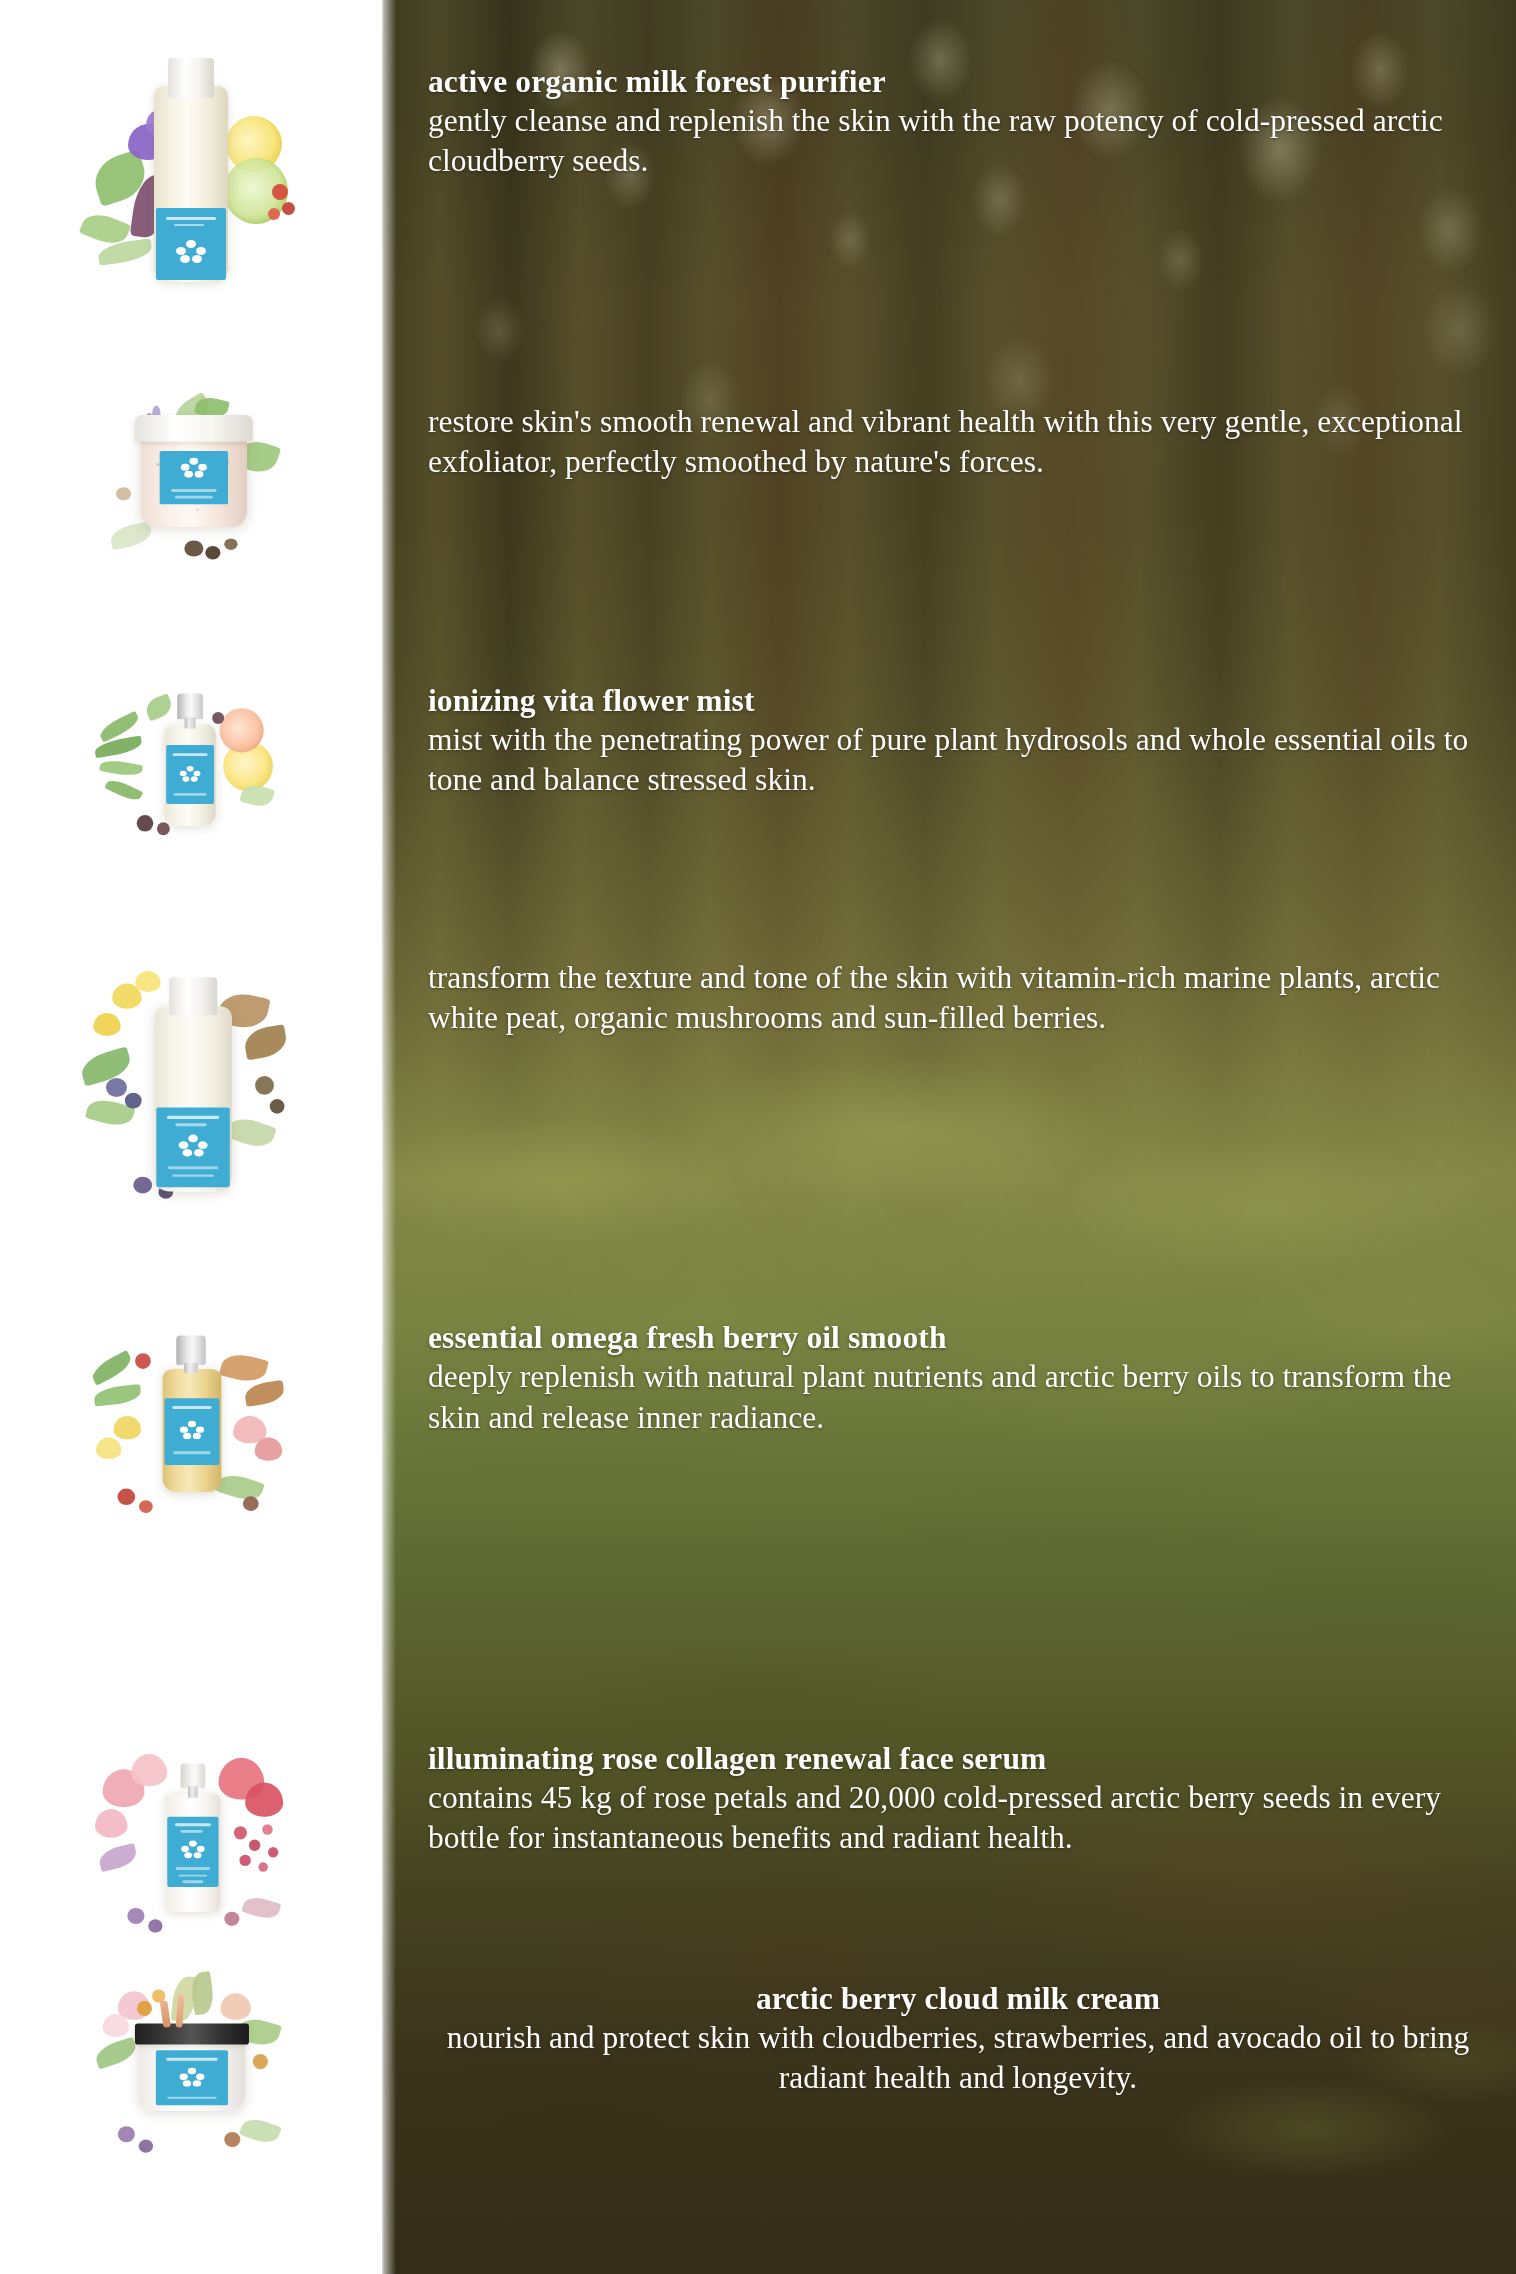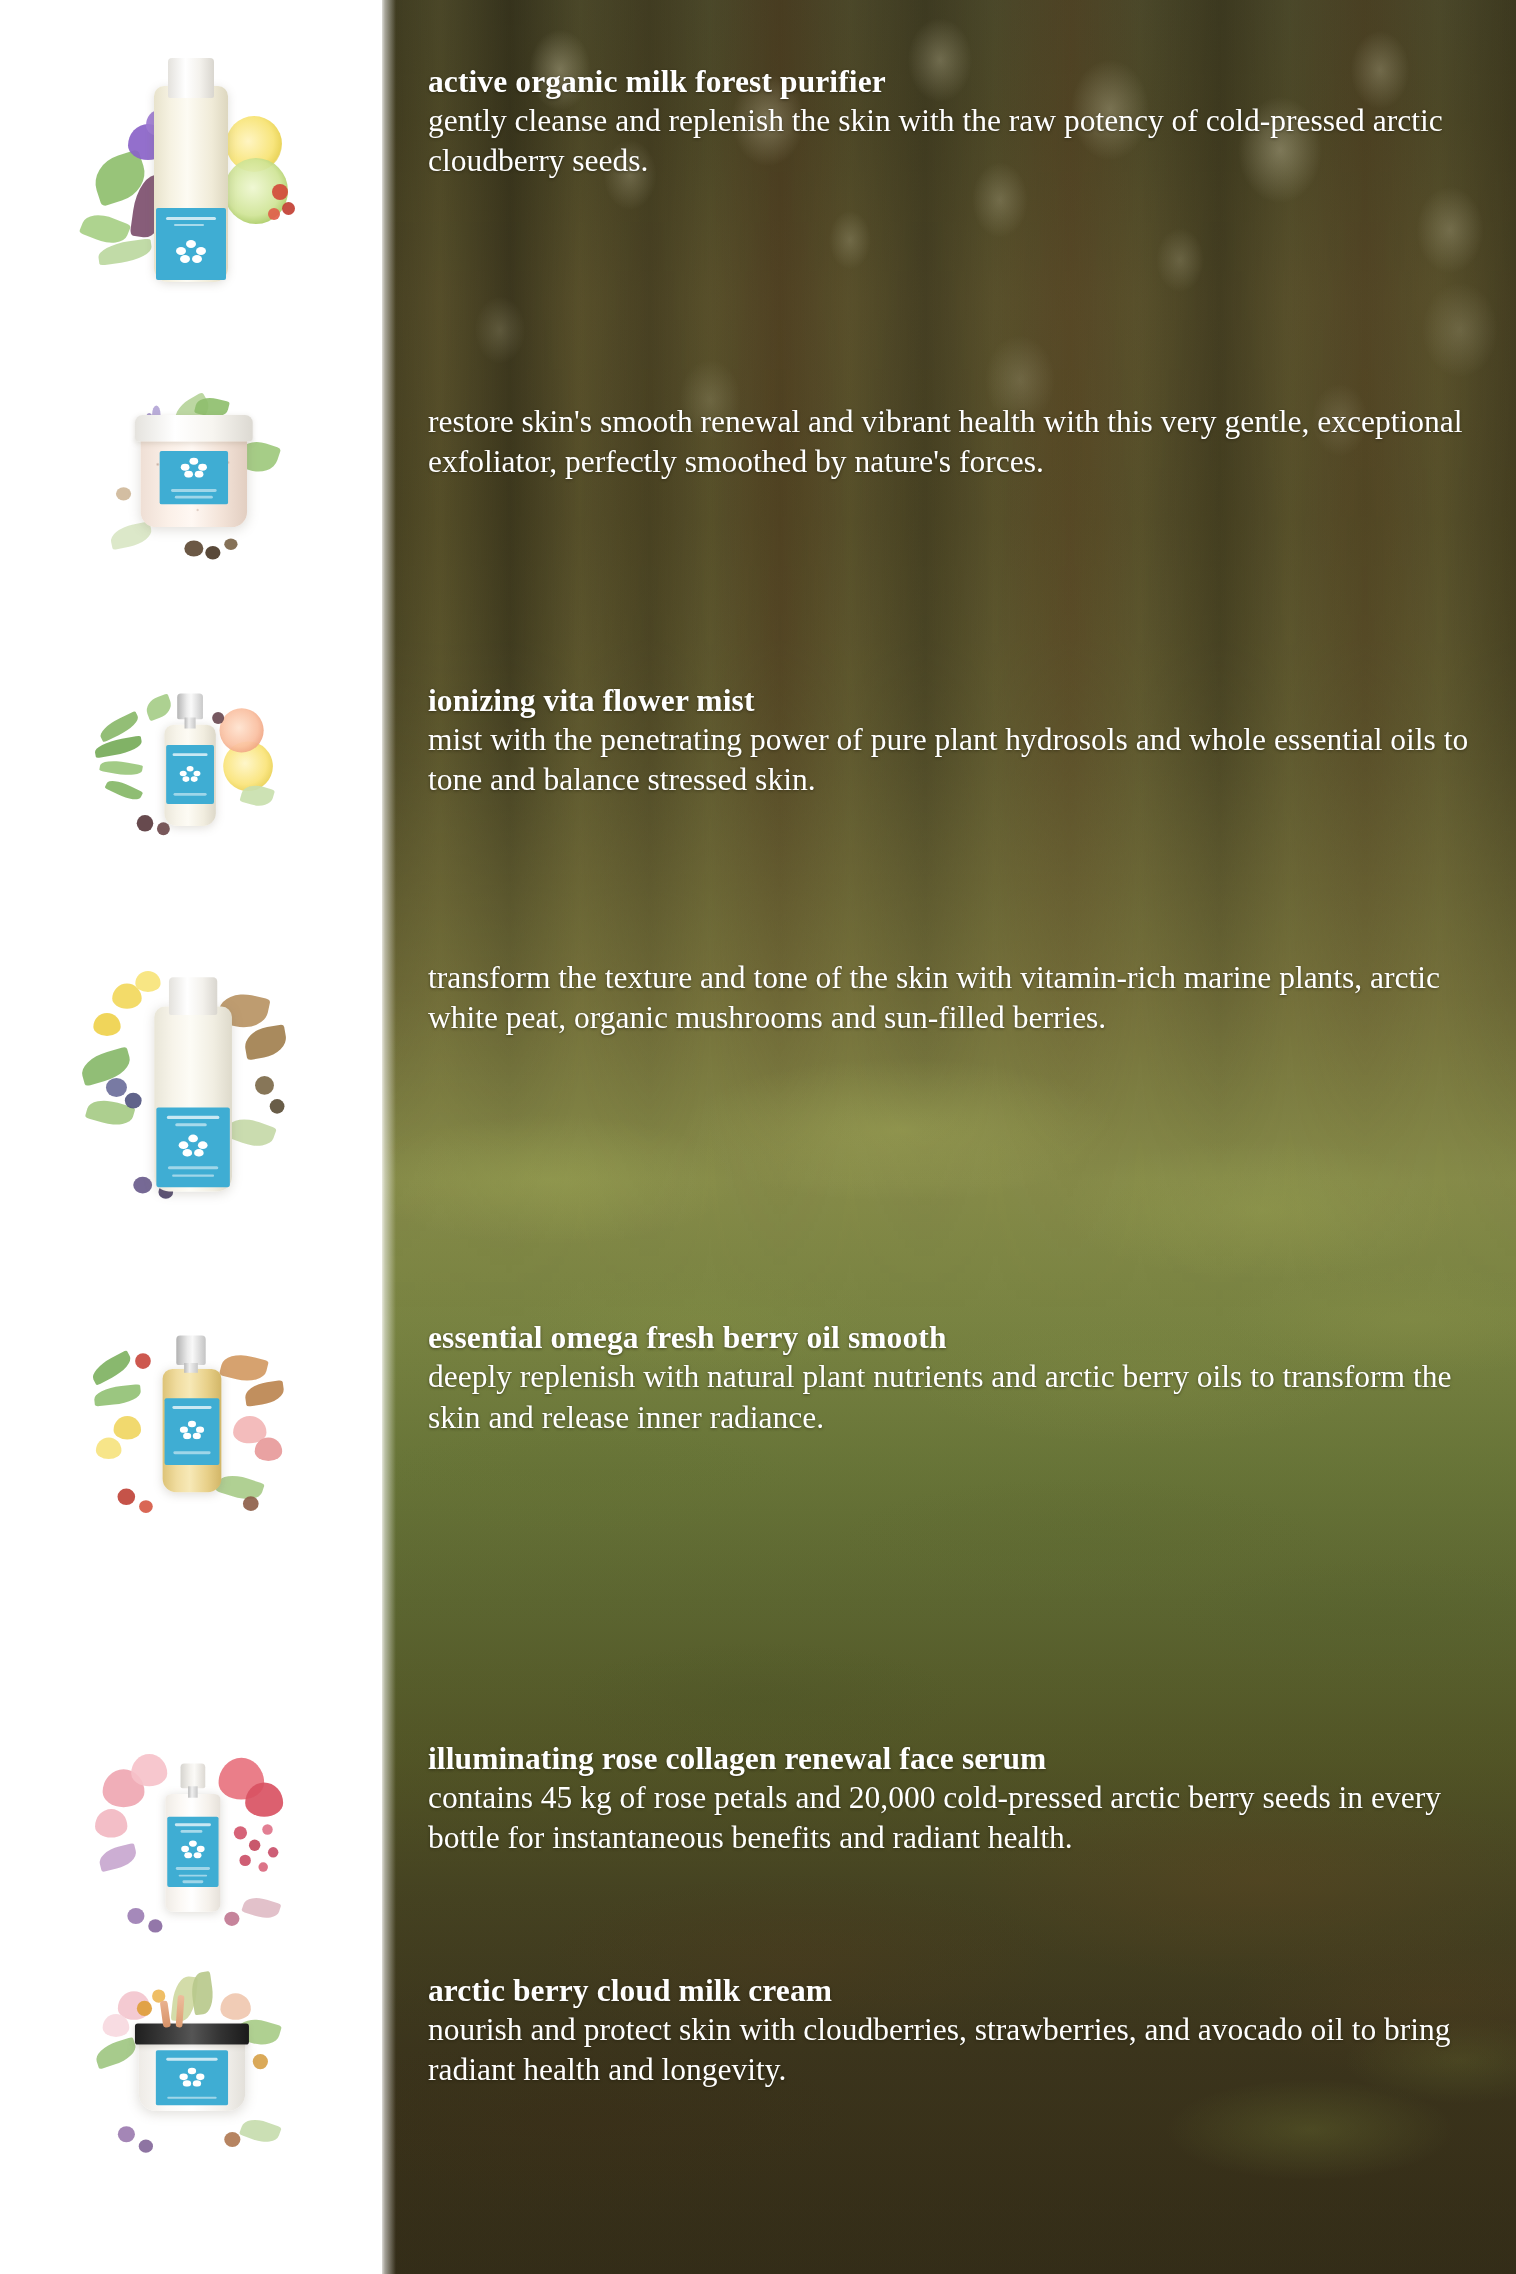--- a/index.html
+++ b/index.html
@@ -596,19 +596,19 @@
                 <ellipse cx="27" cy="12" rx="5" ry="4"></ellipse>
                 <ellipse cx="11" cy="20" rx="5" ry="4"></ellipse>
                 <ellipse cx="23" cy="20" rx="5" ry="4"></ellipse>
               </g>
             </svg>
           </div>
           <div class="subline" style="top:84%;"></div>
         </div>
       </div>
     </div>
-    <div class="copy" style="top:8px;">
+    <div class="copy" style="top:16px;text-align:center;">
       <h2 class="product-title">arctic berry cloud milk cream</h2>
       <p class="product-desc">nourish and protect skin with cloudberries, strawberries, and avocado oil to bring radiant health and longevity.</p>
     </div>
   </div>
 
 </div>
 
 </body></html>

